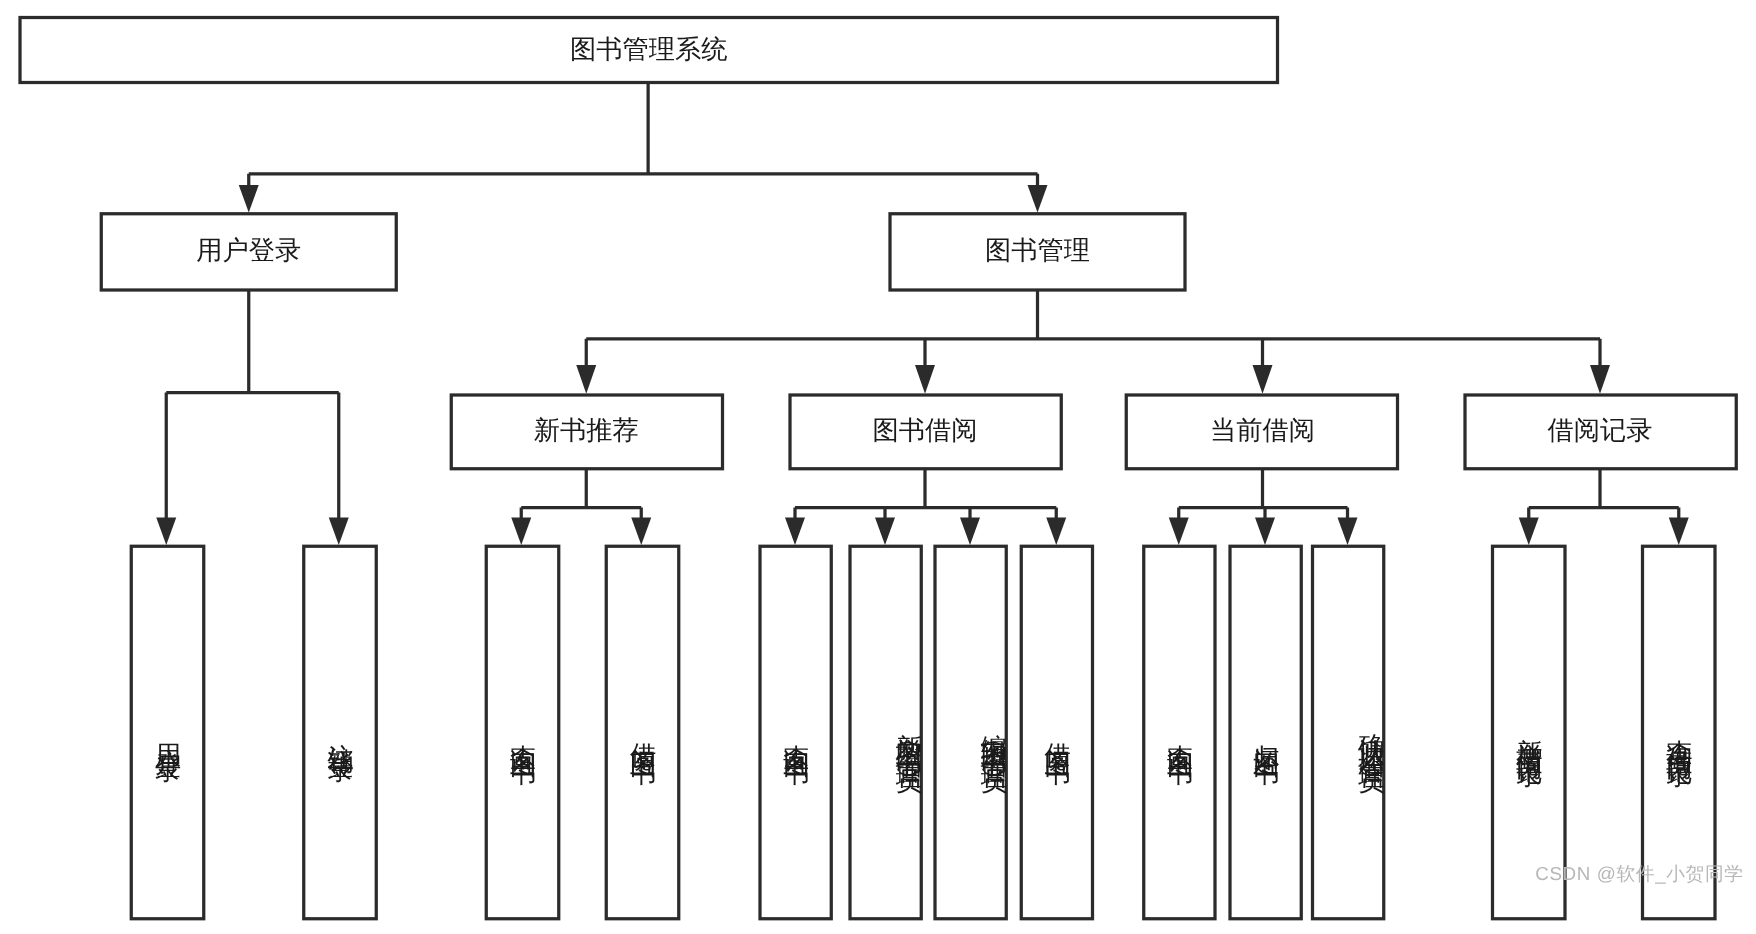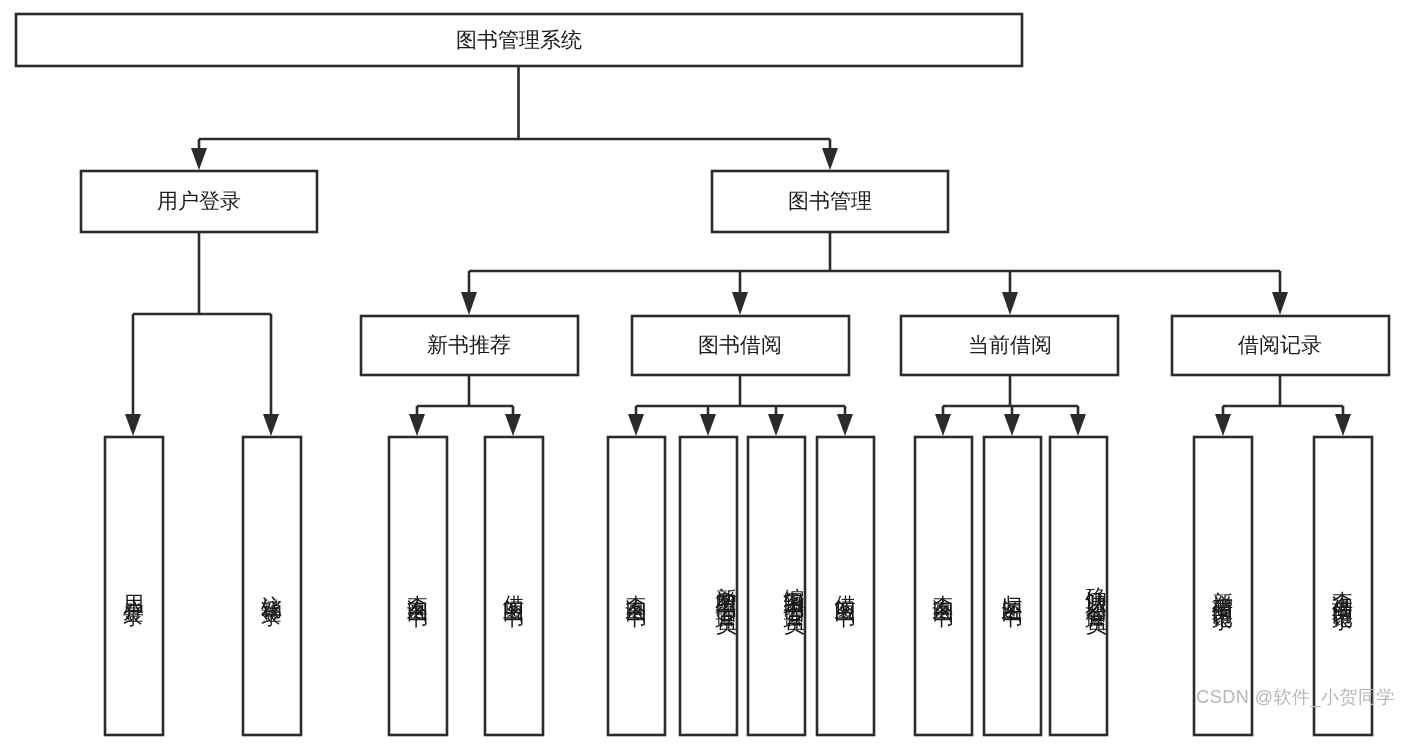--- a/index.html
+++ b/index.html
@@ -47,21 +47,21 @@
     font-family: "Liberation Sans", "DejaVu Sans", sans-serif;
     font-size: 21px;
     text-anchor: middle;
     dominant-baseline: middle;
   }
   .watermark {
     position: absolute;
     right: 10px;
     bottom: 5px;
     color: #b7b7b7;
-    font-size: 18px;
+    font-size: 15px;
     font-family: "Liberation Sans", "DejaVu Sans", sans-serif;
     white-space: nowrap;
     letter-spacing: 0.5px;
     user-select: none;
   }
 </style>
 </head>
 <body>
 
 <div id="diagram-root">

